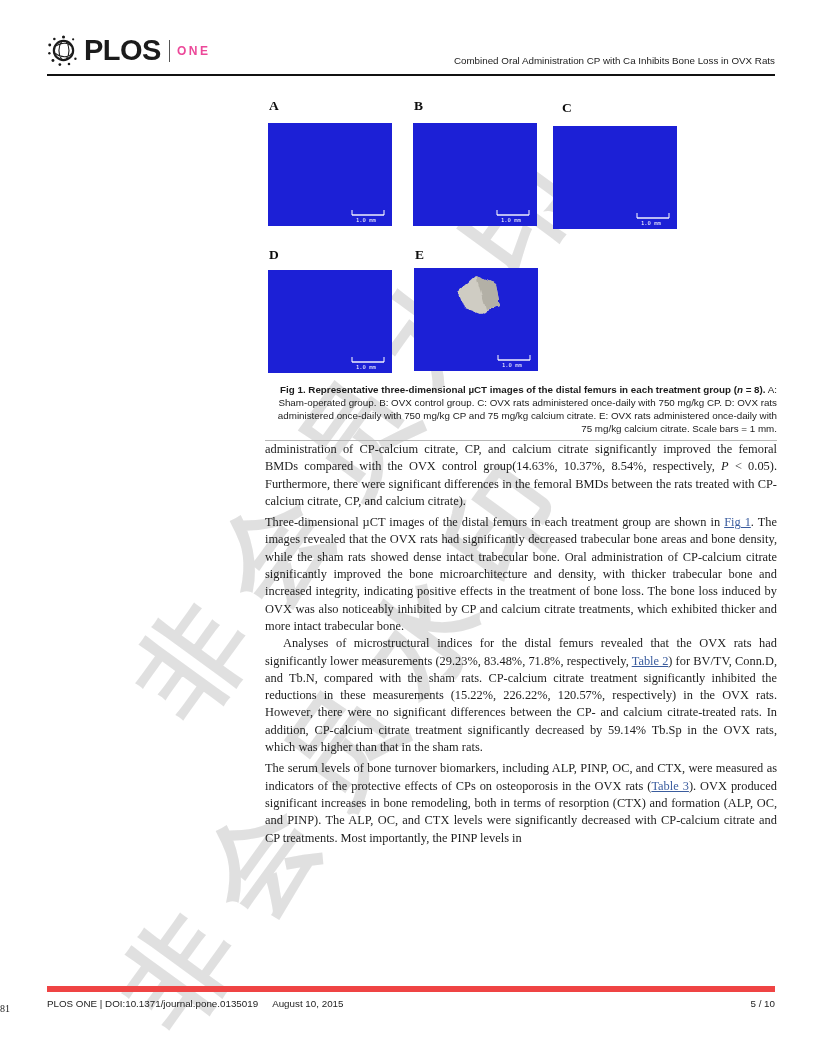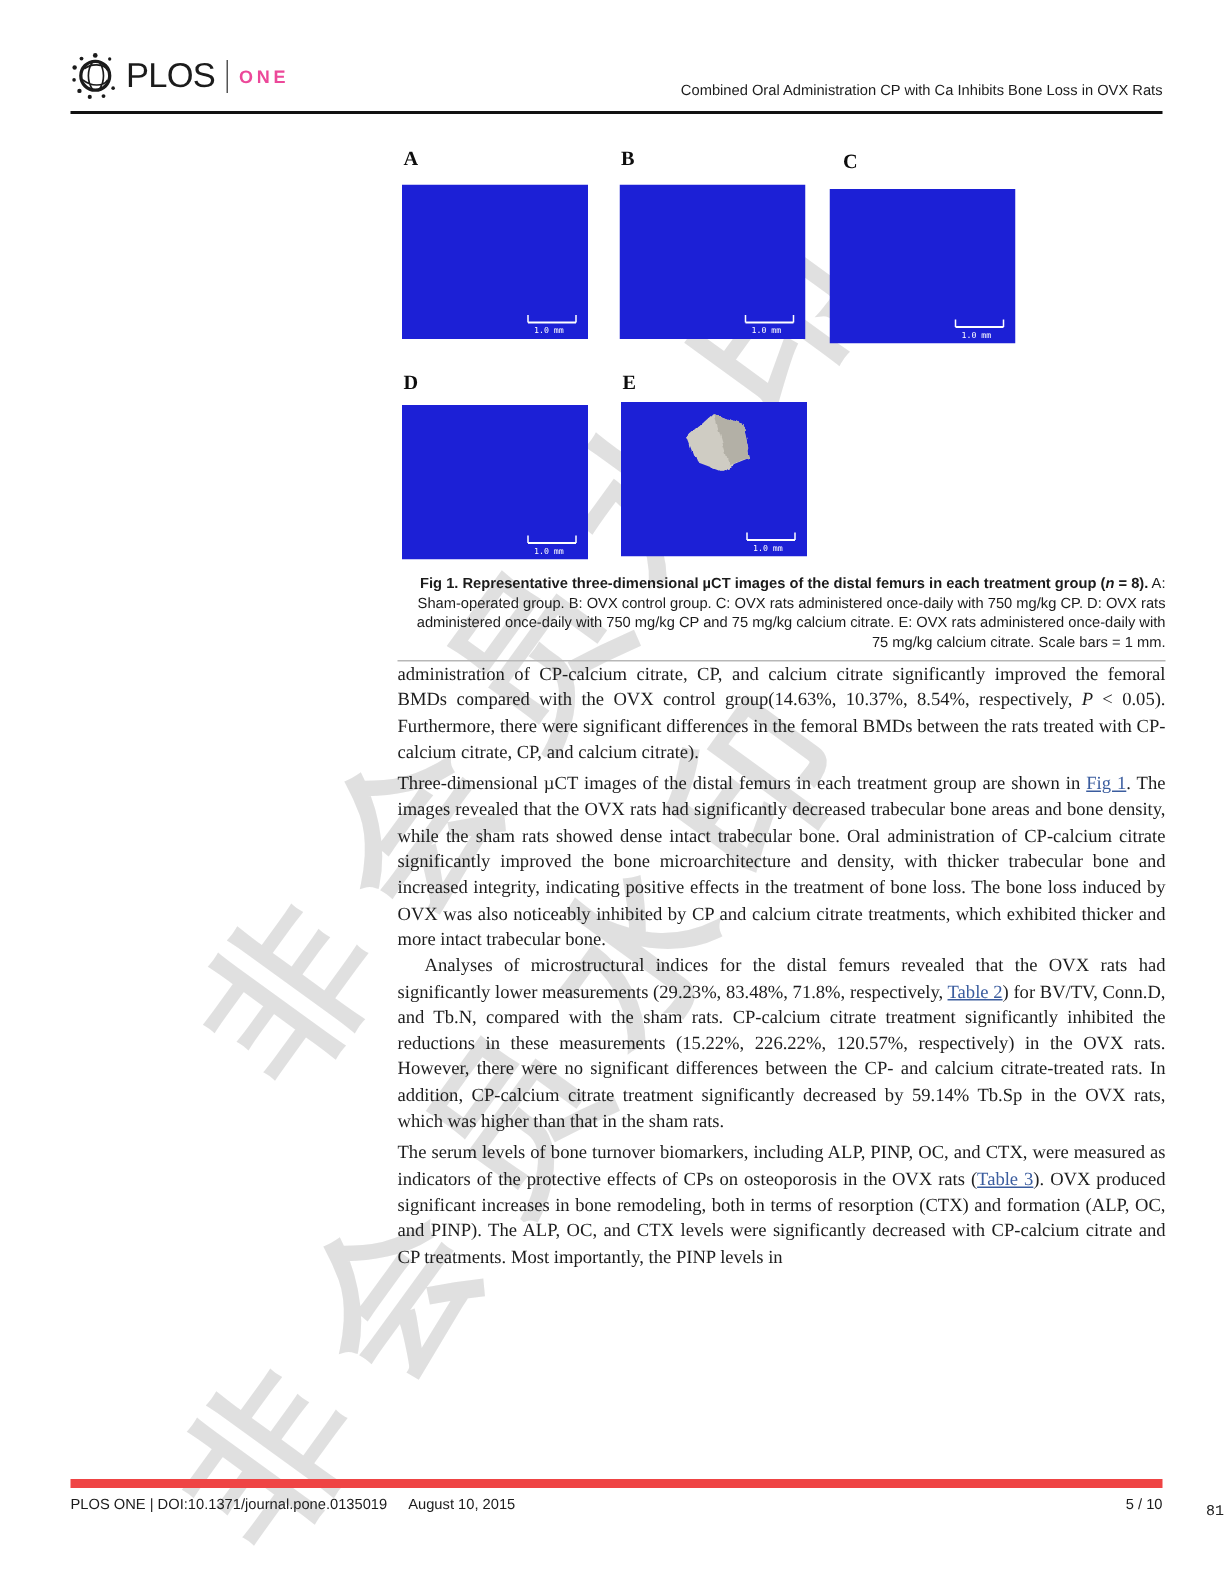--- a/index.html
+++ b/index.html
@@ -15,22 +15,22 @@
     font-size:108px;letter-spacing:30px;color:rgba(199,199,199,0.55);
     transform-origin:0 50%;z-index:1;
   }
   .wm1{left:162px;top:632px;transform:rotate(-54deg);}
   .wm2{left:148px;top:942px;transform:rotate(-54deg);}
   
   .header{position:absolute;left:47px;right:41px;top:30px;height:44px;
     border-bottom:2px solid #111;z-index:2;}
   .logo{position:absolute;left:0;bottom:7px;display:flex;align-items:center;}
   .logo-globe{width:33px;height:33px;margin-right:4px;}
-  .logo-plos{font-family:"Liberation Sans",sans-serif;font-weight:400;
-    font-size:23px;letter-spacing:-0.5px;color:#1b1b1b;line-height:1;}
+  .logo-plos{font-family:"Liberation Sans",sans-serif;font-weight:700;
+    font-size:29px;letter-spacing:-0.5px;color:#1b1b1b;line-height:1;}
   .logo-sep{width:1px;height:22px;background:#555;margin:0 7px 0 8px;}
   .logo-one{font-family:"Liberation Sans",sans-serif;font-weight:700;
     font-size:12px;letter-spacing:2.5px;color:#ec4899;}
   .running-title{position:absolute;right:0;bottom:8px;
     font-family:"Liberation Sans",sans-serif;font-size:9.8px;color:#1c1c1c;}
   
   .figure-block{position:absolute;left:265px;top:94px;width:512px;height:282px;z-index:2;}
   .panel-label{position:absolute;font-family:"Liberation Serif",serif;
     font-weight:700;font-size:13.5px;color:#0d0d0d;}
   .uct{position:absolute;width:124px;height:103px;display:block;}
@@ -51,22 +51,22 @@
   .seg-link{color:#3a5c9e;text-decoration:underline;cursor:pointer;}
   .seg-italic{font-style:italic;}
   .seg-bold{font-weight:700;}
   .seg-bolditalic{font-weight:700;font-style:italic;}
   
   .footer{position:absolute;left:47px;right:41px;top:986px;
     border-top:6px solid #ef4444;padding-top:6px;z-index:2;
     display:flex;justify-content:space-between;
     font-family:"Liberation Sans",sans-serif;font-size:9.8px;color:#1c1c1c;}
   .footer-left span{margin-right:14px;}
-  .page-num{position:absolute;left:0;right:0;top:1003px;text-align:right;
-    font-family:Liberation Mono, monospace;font-size:10px;color:#222;z-index:2;}
+  .page-num{position:absolute;left:0;right:0;top:1003px;text-align:left;
+    font-family:Liberation Serif, serif;font-size:10px;color:#222;z-index:2;}
 </style>
 </head>
 <body>
 
 <div class="page">
 
   <div class="wm wm1">非会员水印</div>
   <div class="wm wm2">非会员水印</div>
 
   <div class="header">

